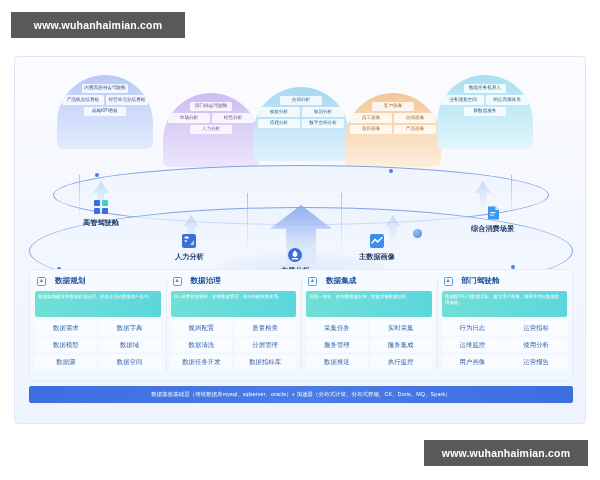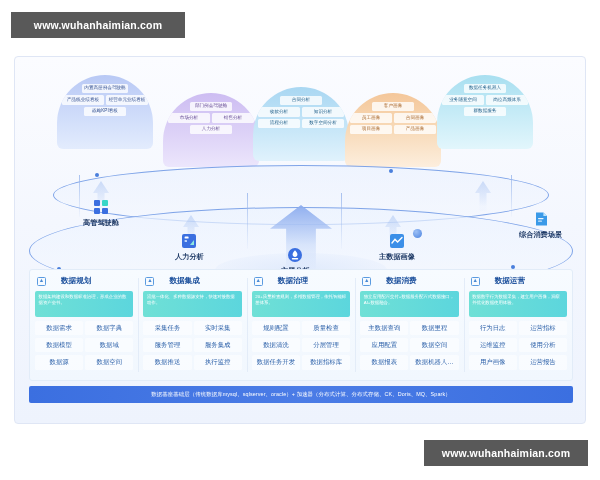--- a/index.html
+++ b/index.html
@@ -116,21 +116,21 @@
     background: linear-gradient(180deg,#f7fbff 0%,#f1f7fe 100%);
     border: 1px solid #e2ecf8;
     border-radius: 3px;
     display: flex;
   }
   .pcol { flex: 1; padding: 6px 5px 4px 5px; position: relative; }
   .pcol + .pcol::before {
     content: ""; position: absolute; left: 0; top: 8px; bottom: 8px;
     width: 1px; background: #e3ecf8;
   }
-  .phead { display: flex; align-items: center; gap: 15px; margin-bottom: 5px; padding-left: 2px; }
+  .phead { display: flex; align-items: center; gap: 9px; margin-bottom: 5px; padding-left: 2px; }
   .phead-icon {
     width: 9px; height: 9px; border: .8px solid #5b9be0; border-radius: 1.5px;
     display: flex; align-items: center; justify-content: center;
     font-size: 5.5px; color: #4a8ad4; line-height: 1;
   }
   .phead-title { font-size: 7.6px; font-weight: bold; color: #1b4f9c; white-space: nowrap; }
   .pdesc {
     background: linear-gradient(90deg,#6fe0d6 0%,#5cd6dd 100%);
     color: #ffffff;
     font-size: 4.4px; line-height: 1.45;
@@ -277,29 +277,29 @@
 
     <div class="node" style="left:266px; top:190px;">
       <svg class="node-icon" viewBox="0 0 16 16">
         <circle cx="8" cy="8" r="7" fill="#3b6fe0"></circle>
         <path d="M8 3.2 C9.6 5 10.4 6.2 10.4 7.4 C10.4 8.9 9.3 9.9 8 9.9 C6.7 9.9 5.6 8.9 5.6 7.4 C5.6 6.2 6.4 5 8 3.2 Z" fill="#ffffff"></path>
         <rect x="4.8" y="11" width="6.4" height="1.4" rx=".7" fill="#ffffff"></rect>
       </svg>
       <span class="node-label">主题分析</span>
     </div>
 
-    <div class="node" style="left:364px; top:176px;">
+    <div class="node" style="left:344px; top:176px;">
       <svg class="node-icon" viewBox="0 0 16 16">
         <rect x="1" y="1" width="14" height="14" rx="2" fill="#3b8fe8"></rect>
         <path d="M3 10 L6 6.4 L8.6 9 L13 4.6" stroke="#ffffff" stroke-width="1.4" fill="none" stroke-linecap="round"></path>
       </svg>
       <span class="node-label">主数据画像</span>
     </div>
 
-    <div class="node" style="left:456px; top:154px;margin-left:48px;">
+    <div class="node" style="left:456px; top:148px;">
       <svg class="node-icon" viewBox="0 0 16 16">
         <path d="M3 1.4 h7.4 L14 5 v9.6 H3 Z" fill="#3b9ae8"></path>
         <path d="M10.4 1.4 L14 5 h-3.6 Z" fill="#bfe4fb"></path>
         <rect x="5" y="7" width="5.6" height="1.2" rx=".6" fill="#ffffff" opacity=".9"></rect>
         <rect x="5" y="9.6" width="4" height="1.2" rx=".6" fill="#ffffff" opacity=".75"></rect>
       </svg>
       <span class="node-label">综合消费场景</span>
     </div>
 
     <div class="panel">
@@ -316,69 +316,54 @@
           <div class="pcell">数据模型</div>
           <div class="pcell">数据域</div>
           <div class="pcell">数据源</div>
           <div class="pcell">数据空间</div>
         </div>
       </div>
 
       <div class="pcol">
         <div class="phead">
           <span class="phead-icon">▲</span>
+          <span class="phead-title">数据治理</span>
+        </div>
+        <div class="pdesc">20+质量检查规则，多维数据管理，依托智能标签体系。</div>
+        <div class="pgrid">
+          <div class="pcell">规则配置</div>
+          <div class="pcell">质量检查</div>
+          <div class="pcell">数据清洗</div>
+          <div class="pcell">分层管理</div>
+          <div class="pcell">数据任务开发</div>
+          <div class="pcell">数据指标库</div>
+        </div>
+      </div>
+
+      <div class="pcol">
+        <div class="phead">
+          <span class="phead-icon">▲</span>
           <span class="phead-title">数据集成</span>
         </div>
         <div class="pdesc">流批一体化、多种数据源支持，快速对接数据动作。</div>
         <div class="pgrid">
           <div class="pcell">采集任务</div>
           <div class="pcell">实时采集</div>
           <div class="pcell">服务管理</div>
           <div class="pcell">服务集成</div>
           <div class="pcell">数据推送</div>
           <div class="pcell">执行监控</div>
         </div>
       </div>
 
+
       <div class="pcol">
         <div class="phead">
           <span class="phead-icon">▲</span>
-          <span class="phead-title">数据治理</span>
-        </div>
-        <div class="pdesc">20+质量检查规则，多维数据管理，依托智能标签体系。</div>
-        <div class="pgrid">
-          <div class="pcell">规则配置</div>
-          <div class="pcell">质量检查</div>
-          <div class="pcell">数据清洗</div>
-          <div class="pcell">分层管理</div>
-          <div class="pcell">数据任务开发</div>
-          <div class="pcell">数据指标库</div>
-        </div>
-      </div>
-
-      <div class="pcol">
-        <div class="phead">
-          <span class="phead-icon">▲</span>
-          <span class="phead-title">数据消费</span>
-        </div>
-        <div class="pdesc">独立应用配置交付+数据服务配置式数据接口，AI+数据融合。</div>
-        <div class="pgrid">
-          <div class="pcell">主数据查询</div>
-          <div class="pcell">数据里程</div>
-          <div class="pcell">应用配置</div>
-          <div class="pcell">数据空间</div>
-          <div class="pcell">数据报表</div>
-          <div class="pcell">数据机器人…</div>
-        </div>
-      </div>
-
-      <div class="pcol">
-        <div class="phead">
-          <span class="phead-icon">▲</span>
-          <span class="phead-title">数据运营</span>
+          <span class="phead-title">部门驾驶舱</span>
         </div>
         <div class="pdesc">数据数字行为数据采集，建立用户画像，洞察并优化数据使用体验。</div>
         <div class="pgrid">
           <div class="pcell">行为日志</div>
           <div class="pcell">运营指标</div>
           <div class="pcell">运维监控</div>
           <div class="pcell">使用分析</div>
           <div class="pcell">用户画像</div>
           <div class="pcell">运营报告</div>
         </div>

